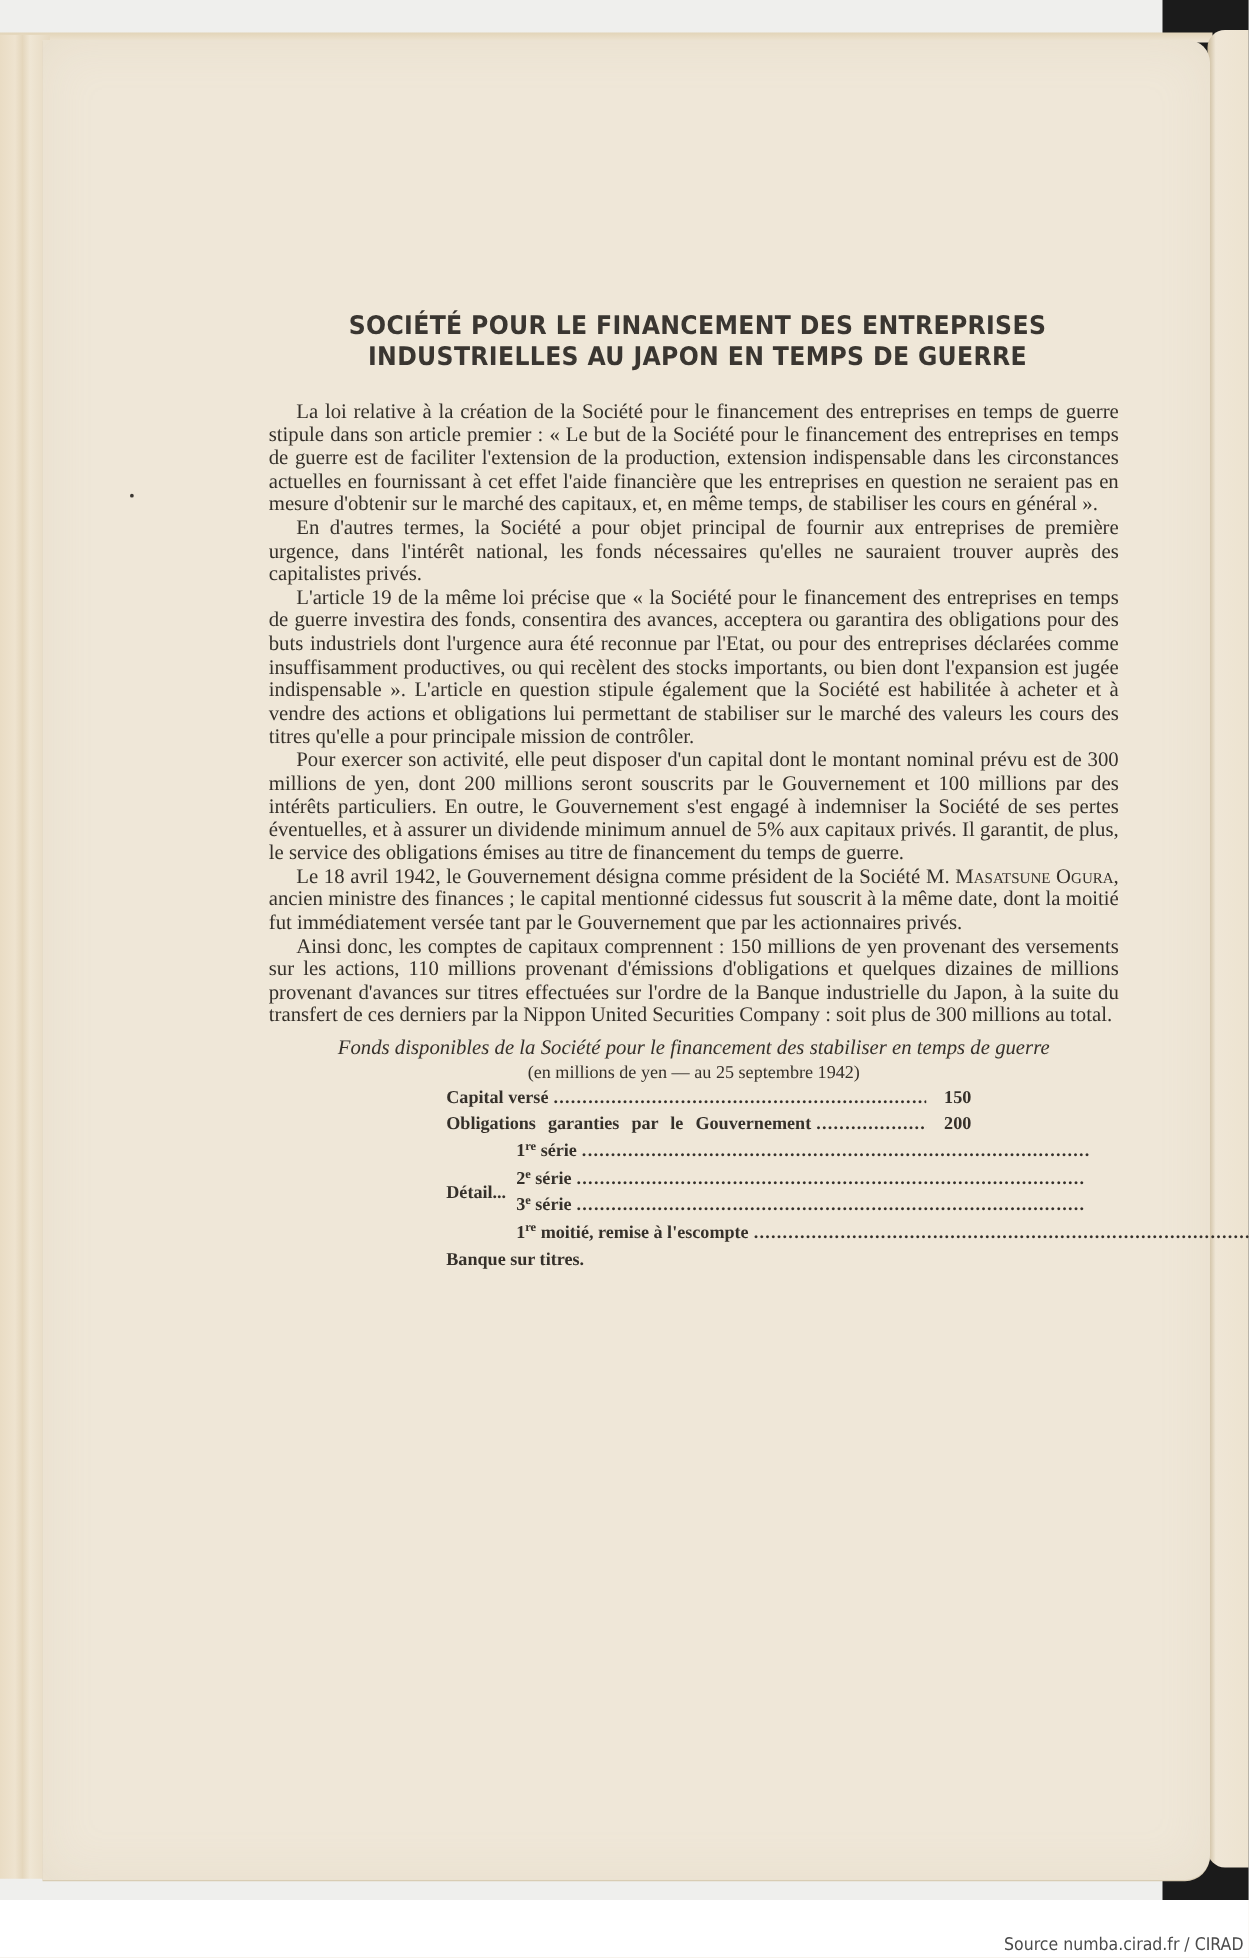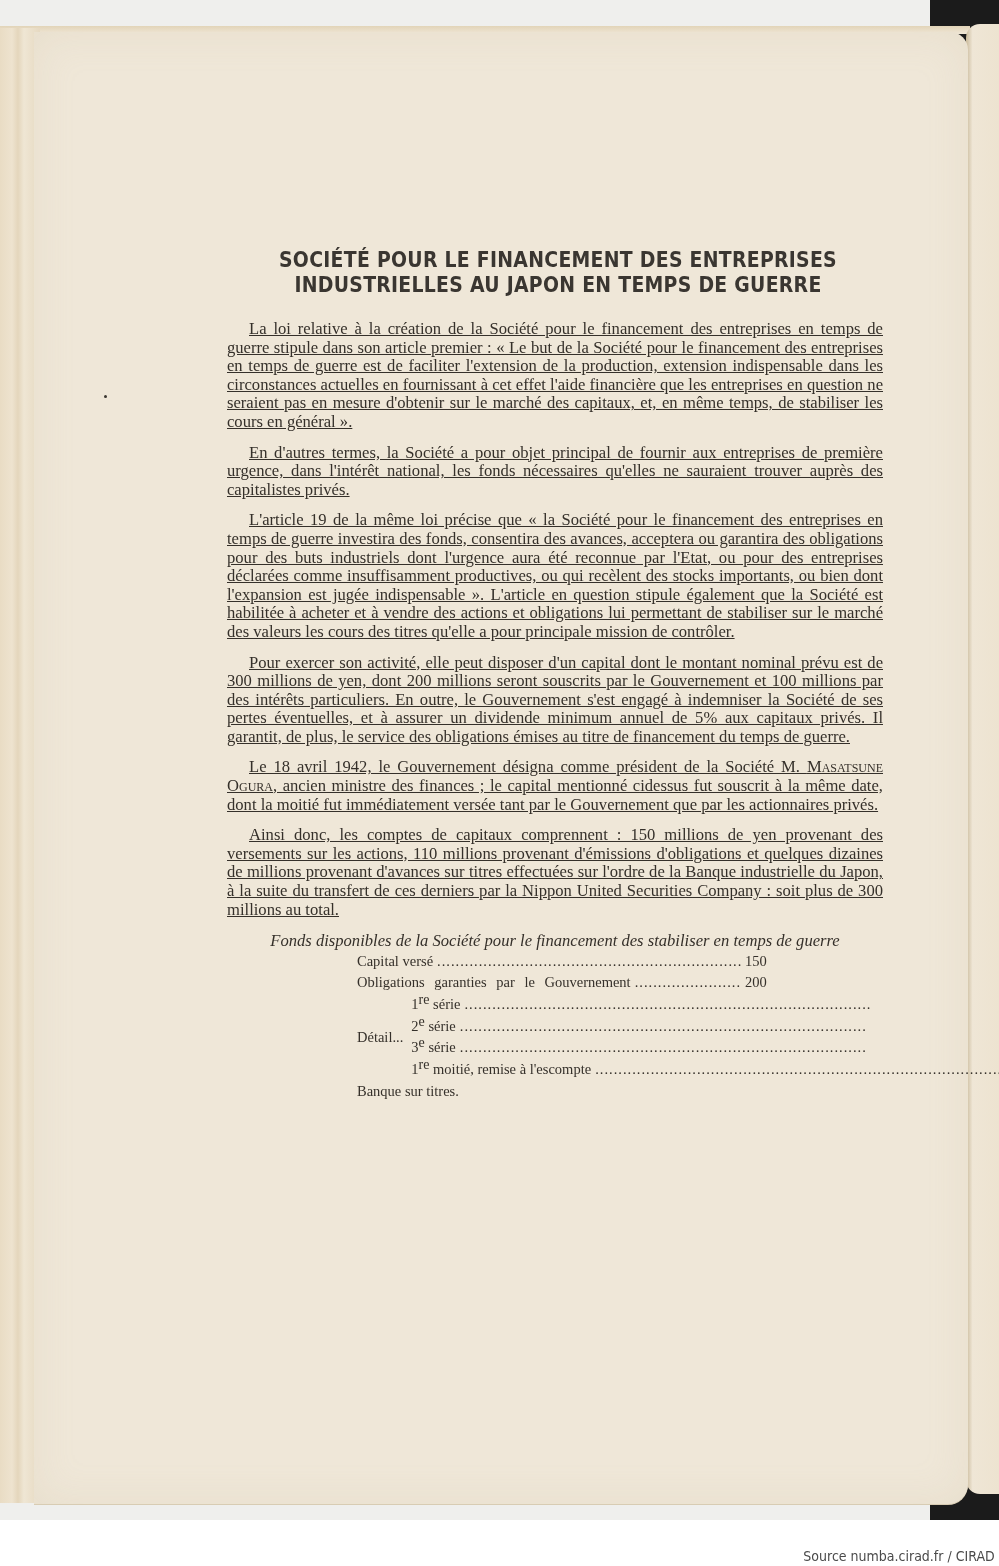--- a/index.html
+++ b/index.html
@@ -44,52 +44,52 @@
     font-size: 20.5px; letter-spacing: 0.3px; line-height: 25px;
     text-align: center; color: #3a3631; margin-left: 6px;
     transform: scaleX(0.92); transform-origin: center;
   }
   .body-text {
     margin-top: 22px;
     font-family: "Liberation Serif", serif;
     font-size: 16.6px; line-height: 18.6px;
     text-align: justify; color: #35302a;
   }
-  .body-text p { margin: 12px; text-indent: 22px; text-decoration: underline; }
+  .body-text p { margin: 0; text-indent: 22px; }
   .sc { font-variant: small-caps; }
   .table-title {
     margin-top: 6px; font-family: "Liberation Serif", serif; font-style: italic;
     font-size: 16.6px; line-height: 20px; text-align: center; color: #35302a;
     white-space: nowrap;
   }
   .table-sub {
     font-family: "Liberation Serif", serif; font-size: 14.5px; line-height: 20px;
     text-align: center; color: #35302a;
   }
   .ftable {
     position: relative; margin-left: 142px; width: 420px;
-    font-family: "Liberation Serif", serif; font-size: 14.5px; color: #35302a;
+    font-family: "Liberation Serif", serif; font-size: 14.5px; color: #35302a; font-weight: bold;
   }
   .frow { display: flex; align-items: baseline; height: 21px; line-height: 21px; }
   .frow .lbl { white-space: nowrap; }
   .frow .dots {
     flex: 1; overflow: hidden; white-space: nowrap; margin: 0 4px;
     letter-spacing: 1px;
   }
-  .frow .val { width: 32px; }
+  .frow .val { width: 32px; text-align: right; }
   .detail {
     display: flex; align-items: center; height: 88px;
   }
   .detail-label { width: 60px; text-align: right; padding-right: 2px; white-space: nowrap; }
   .brace {
     width: 10px; height: 82px; margin-right: 6px; position: relative;
   }
   .detail-rows { flex: 1; }
   .detail-rows .frow { height: 21.5px; }
-  sup { font-size: 14px; vertical-align: 5px; line-height: 0; }
+  sup { font-size: 10px; vertical-align: 5px; line-height: 0; }
   .body-text2 { margin-top: 12px; }
   .source {
     position: absolute; right: 4px; bottom: 2px;
     font-family: "DejaVu Sans", sans-serif; font-size: 14px; color: #4a4a4a;
     transform: scaleX(0.9); transform-origin: right;
   }
   .speck { position: absolute; width: 3px; height: 3px; background: #3a3631; border-radius: 50%; }
 </style>
 </head>
 <body>
@@ -113,20 +113,21 @@
   <div class="body-text">
     <p>La loi relative à la création de la Société pour le financement des entreprises en temps de guerre stipule dans son article premier : « Le but de la Société pour le financement des entreprises en temps de guerre est de faciliter l'extension de la production, extension indispensable dans les circonstances actuelles en fournissant à cet effet l'aide financière que les entreprises en question ne seraient pas en mesure d'obtenir sur le marché des capitaux, et, en même temps, de stabiliser les cours en général ».</p>
     <p>En d'autres termes, la Société a pour objet principal de fournir aux entreprises de première urgence, dans l'intérêt national, les fonds nécessaires qu'elles ne sauraient trouver auprès des capitalistes privés.</p>
     <p>L'article 19 de la même loi précise que « la Société pour le financement des entreprises en temps de guerre investira des fonds, consentira des avances, acceptera ou garantira des obligations pour des buts industriels dont l'urgence aura été reconnue par l'Etat, ou pour des entreprises déclarées comme insuffisamment productives, ou qui recèlent des stocks importants, ou bien dont l'expansion est jugée indispensable ». L'article en question stipule également que la Société est habilitée à acheter et à vendre des actions et obligations lui permettant de stabiliser sur le marché des valeurs les cours des titres qu'elle a pour principale mission de contrôler.</p>
     <p>Pour exercer son activité, elle peut disposer d'un capital dont le montant nominal prévu est de 300 millions de yen, dont 200 millions seront souscrits par le Gouvernement et 100 millions par des intérêts particuliers. En outre, le Gouvernement s'est engagé à indemniser la Société de ses pertes éventuelles, et à assurer un dividende minimum annuel de 5% aux capitaux privés. Il garantit, de plus, le service des obligations émises au titre de financement du temps de guerre.</p>
     <p><span>Le 18 avril 1942, le Gouvernement désigna comme président de la Société M. </span><span class="sc">Masatsune Ogura</span><span>, ancien ministre des finances ; le capital mentionné cidessus fut souscrit à la même date, dont la moitié fut immédiatement versée tant par le Gouvernement que par les actionnaires privés.</span></p>
     <p>Ainsi donc, les comptes de capitaux comprennent : 150 millions de yen provenant des versements sur les actions, 110 millions provenant d'émissions d'obligations et quelques dizaines de millions provenant d'avances sur titres effectuées sur l'ordre de la Banque industrielle du Japon, à la suite du transfert de ces derniers par la Nippon United Securities Company : soit plus de 300 millions au total.</p>
   </div>
 
   <div class="table-title">Fonds disponibles de la Société pour le financement des stabiliser en temps de guerre</div>
+  <div class="table-sub">(en millions de yen — au 25 septembre 1942)</div>
 
   <div class="ftable">
     <div class="frow">
       <span class="lbl">Capital versé</span>
       <span class="dots">........................................................................................</span>
       <span class="val">150</span>
     </div>
     <div class="frow">
       <span class="lbl" style="word-spacing:6px">Obligations garanties par le Gouvernement</span>
       <span class="dots">........................................................................................</span>

